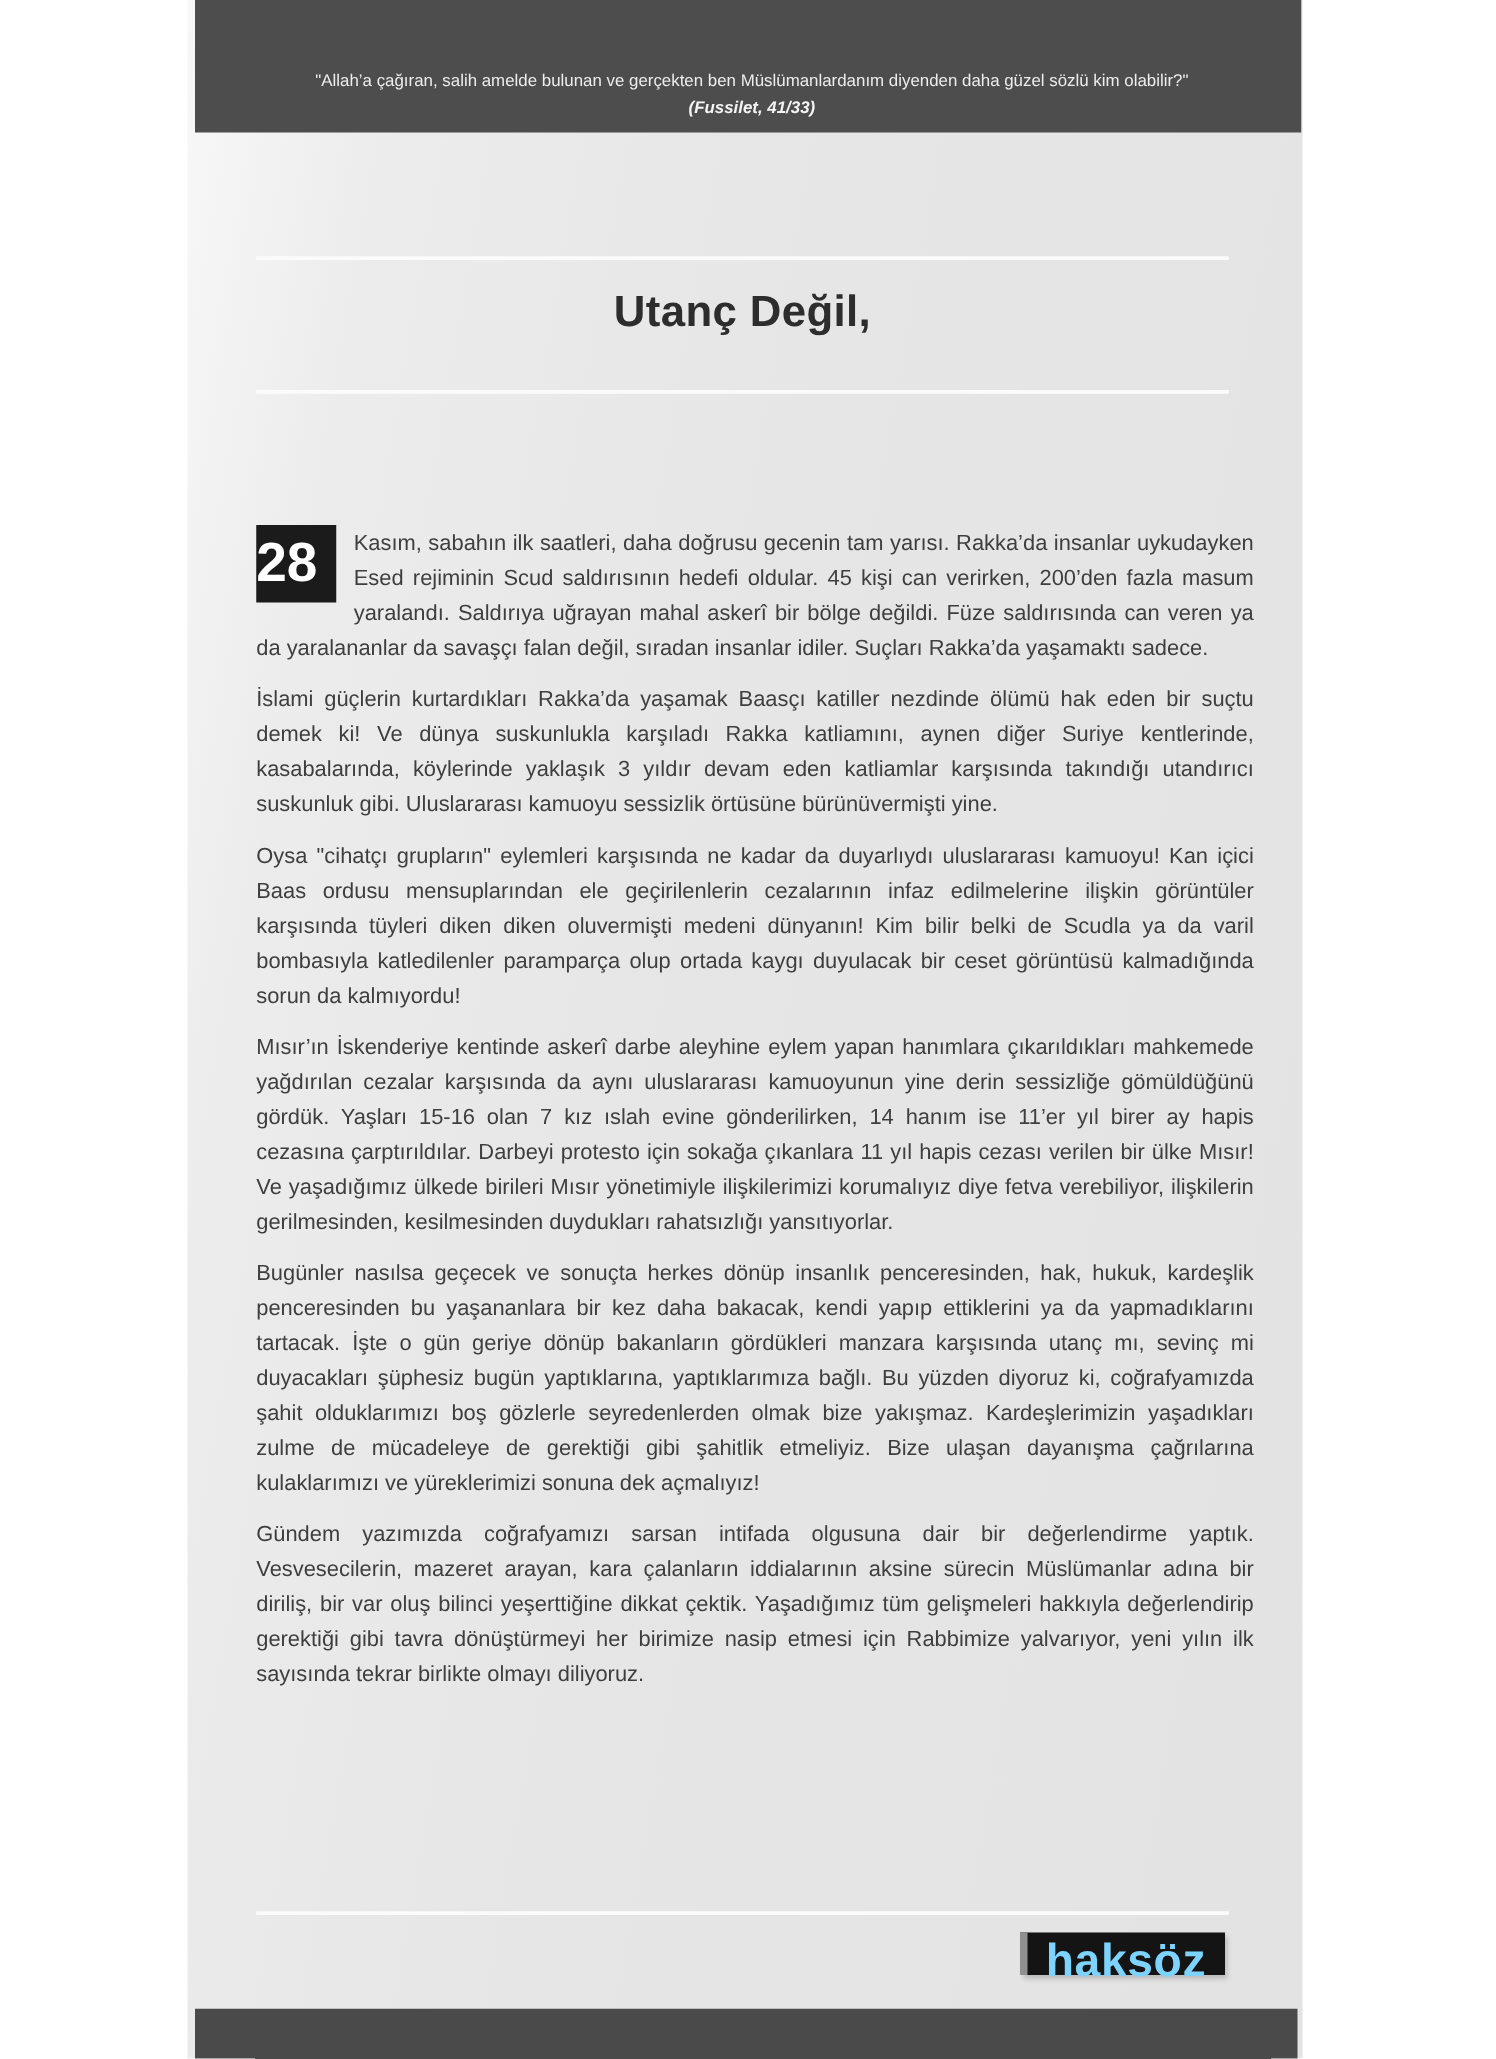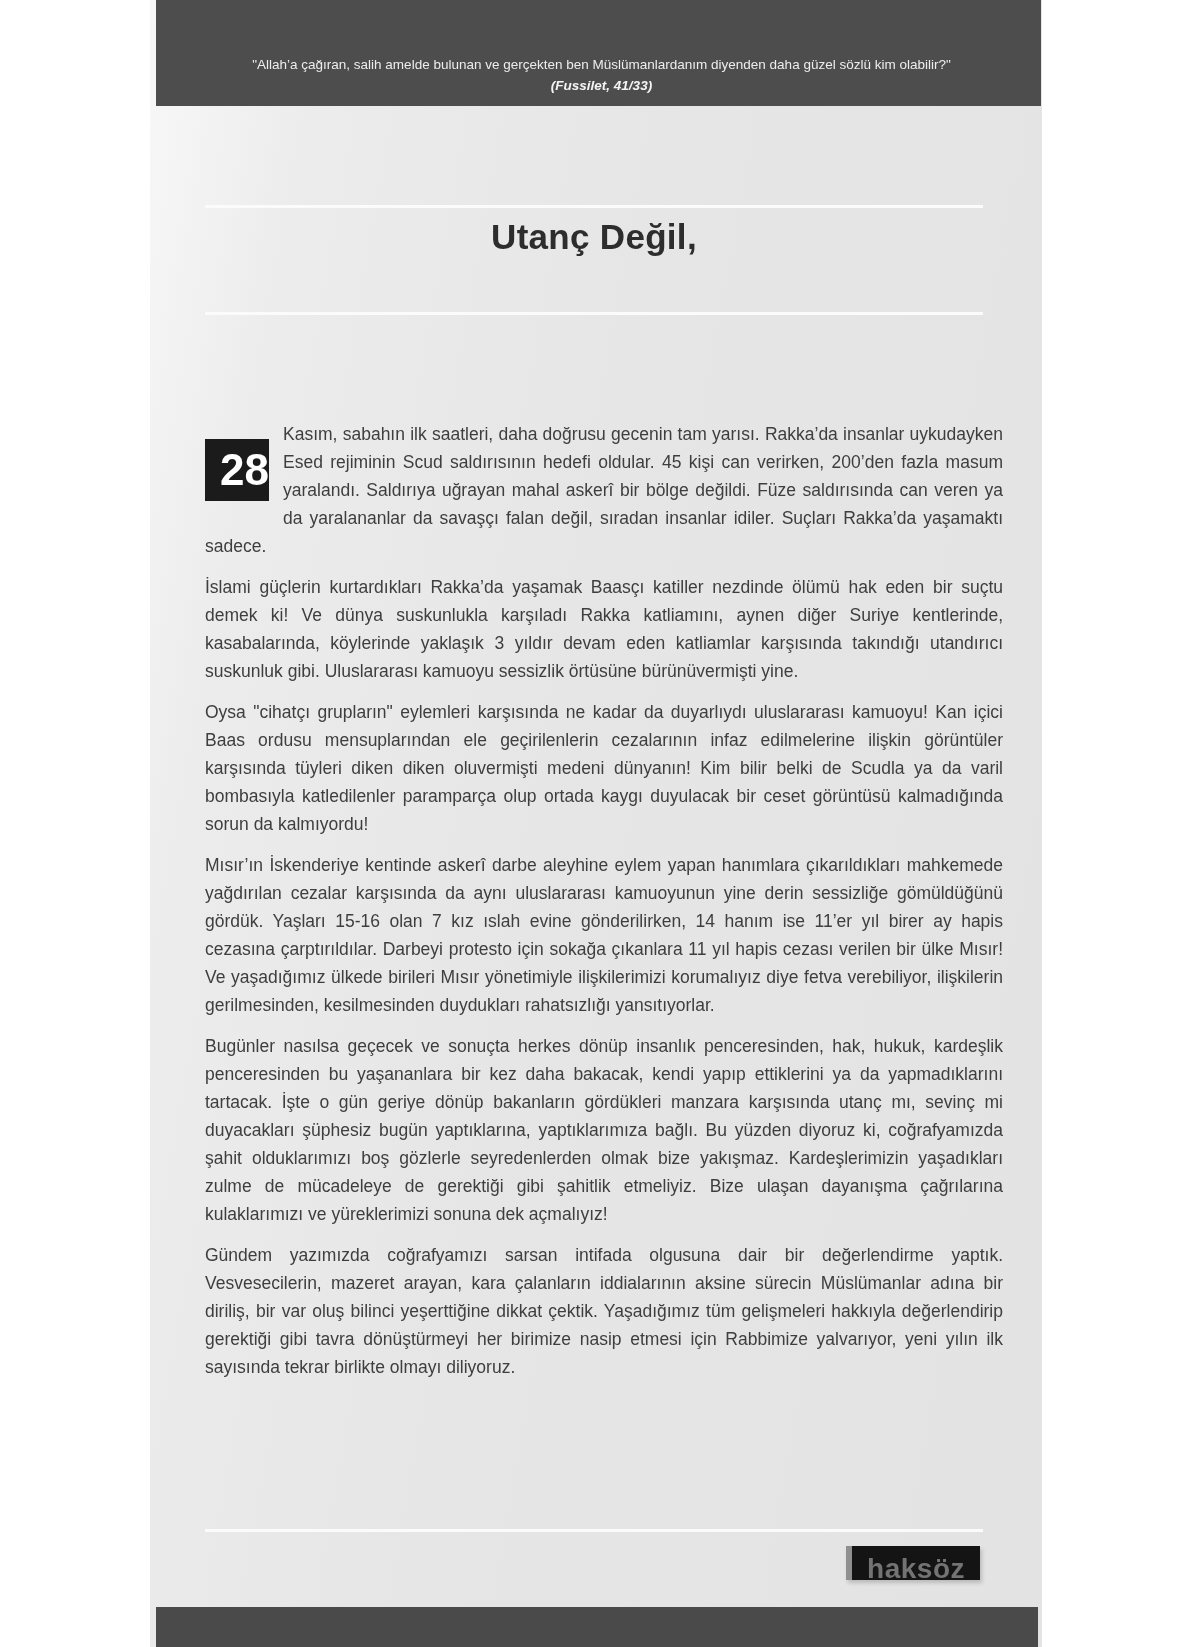--- a/index.html
+++ b/index.html
@@ -55,21 +55,21 @@
     left: 55px;
     width: 778px;
     height: 3px;
     background: var(--rule, #fbfbfb);
   }
   .rule-title-top { top: 205px; }
   .rule-title-bottom { top: 312px; }
   .rule-footer { top: 1529px; }
   .title {
     position: absolute;
-    top: 213px;
+    top: 226px;
     left: 55px;
     width: 778px;
     margin: 0;
     text-align: center;
     font-size: 35px;
     line-height: 48px;
     font-weight: bold;
     color: #2d2d2d;
     letter-spacing: 0.3px;
   }
@@ -84,39 +84,39 @@
     margin: 0 0 13px 0;
     font-size: 17.5px;
     line-height: 28px;
     color: var(--page_text, #3e3e3e);
     text-align: justify;
   }
   .dropcap {
     float: left;
     width: 64px;
     height: 62px;
-    margin: 19px 14px 17px 0;
+    margin: 0 14px 17px 0;
     background: var(--dropcap_bg, #1b1b1b);
     color: #ffffff;
     font-size: 44px;
     font-weight: bold;
     line-height: 62px;
-    text-align: right;
+    text-align: left;
   }
   .logo {
     position: absolute;
     top: 1546px;
     right: 62px;
     height: 34px;
     padding: 0 15px;
     background: var(--logo_bg, #141414);
     border-left: 6px solid #909090;
-    color: #737373;
+    color: #7dd3fc;
     font-weight: bold;
-    font-size: 28px;
+    font-size: 37px;
     line-height: 45px;
     letter-spacing: 0.5px;
     box-shadow: 2px 3px 4px rgba(0,0,0,0.18);
   }
   .bottom-bar {
     position: absolute;
     left: 6px;
     bottom: 0;
     width: 882px;
     height: 40px;

